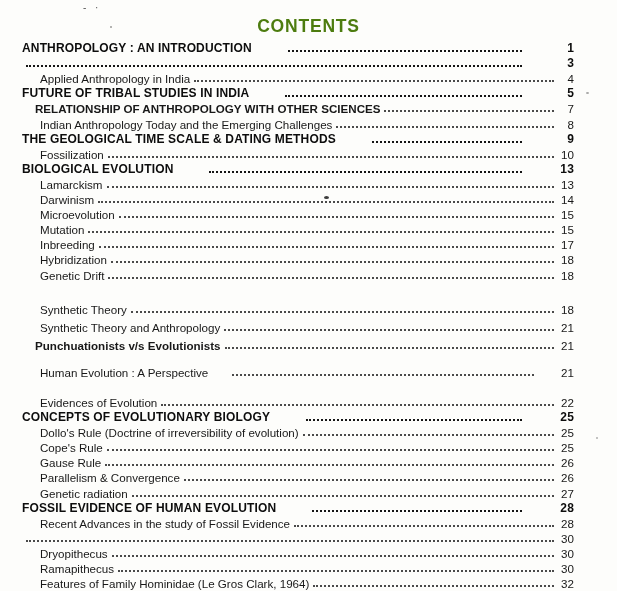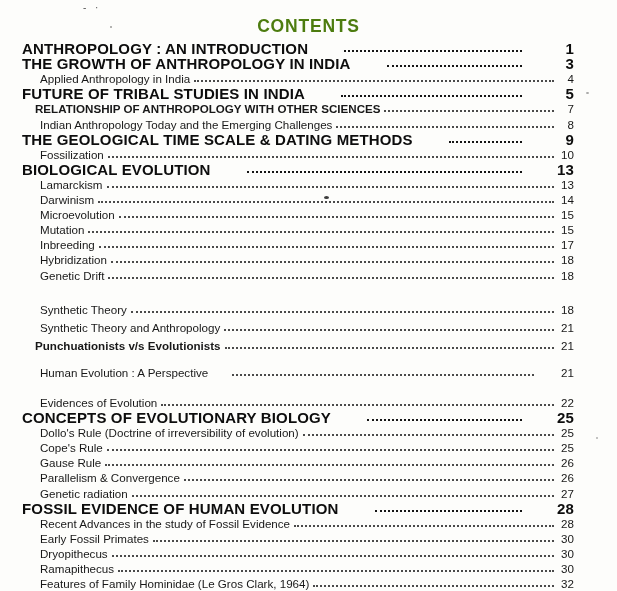--- a/index.html
+++ b/index.html
@@ -52,21 +52,21 @@
     border-bottom: 2px dotted #4a4a4a;
     margin: 0 3px 3px 4px;
     height: 0;
   }
   .row .page {
     flex: 0 0 auto;
     min-width: 17px;
     text-align: right;
     line-height: 13px;
   }
-  .row.bold { font-weight: bold; font-size: 15px; letter-spacing: 0.15px; color: #0d0d0d; gap: 32px; }
+  .row.bold { font-weight: bold; font-size: 12px; letter-spacing: 0.15px; color: #0d0d0d; gap: 32px; }
   .row.bold .leader { border-bottom: 2px dotted #151515; margin-bottom: 3px; }
   .row.lvl0 .label { padding-left: 0; }
   .row.lvl1 .label { padding-left: 13px; font-weight: bold; }
   .row.lvl2 .label { padding-left: 18px; }
   .speck {
     position: absolute;
     background: #3c3c3c;
     border-radius: 50%;
   }
   .speck.s1 { left: 324px; top: 196px; width: 5px; height: 3px; }
@@ -82,21 +82,20 @@
 
   <h1 class="doc-title">CONTENTS</h1>
 
   <div class="toc-list" id="toc-list">
       <div class="row lvl0 bold">
     <span class="label">ANTHROPOLOGY : AN INTRODUCTION</span>
     <span class="leader"></span>
     <span class="page">1</span>
   </div>
       <div class="row lvl0 bold">
-    <span class="label">THE GROWTH OF ANTHROPOLOGY IN INDIA</span>
     <span class="leader"></span>
     <span class="page">3</span>
   </div>
       <div class="row lvl2">
     <span class="label">Applied Anthropology in India</span>
     <span class="leader"></span>
     <span class="page">4</span>
   </div>
       <div class="row lvl0 bold">
     <span class="label">FUTURE OF TRIBAL STUDIES IN INDIA</span>
@@ -222,21 +221,20 @@
     <span class="label">FOSSIL EVIDENCE OF HUMAN EVOLUTION</span>
     <span class="leader"></span>
     <span class="page">28</span>
   </div>
       <div class="row lvl2">
     <span class="label">Recent Advances in the study of Fossil Evidence</span>
     <span class="leader"></span>
     <span class="page">28</span>
   </div>
       <div class="row lvl2">
-    <span class="label">Early Fossil Primates</span>
     <span class="leader"></span>
     <span class="page">30</span>
   </div>
       <div class="row lvl2">
     <span class="label">Dryopithecus</span>
     <span class="leader"></span>
     <span class="page">30</span>
   </div>
       <div class="row lvl2">
     <span class="label">Ramapithecus</span>

